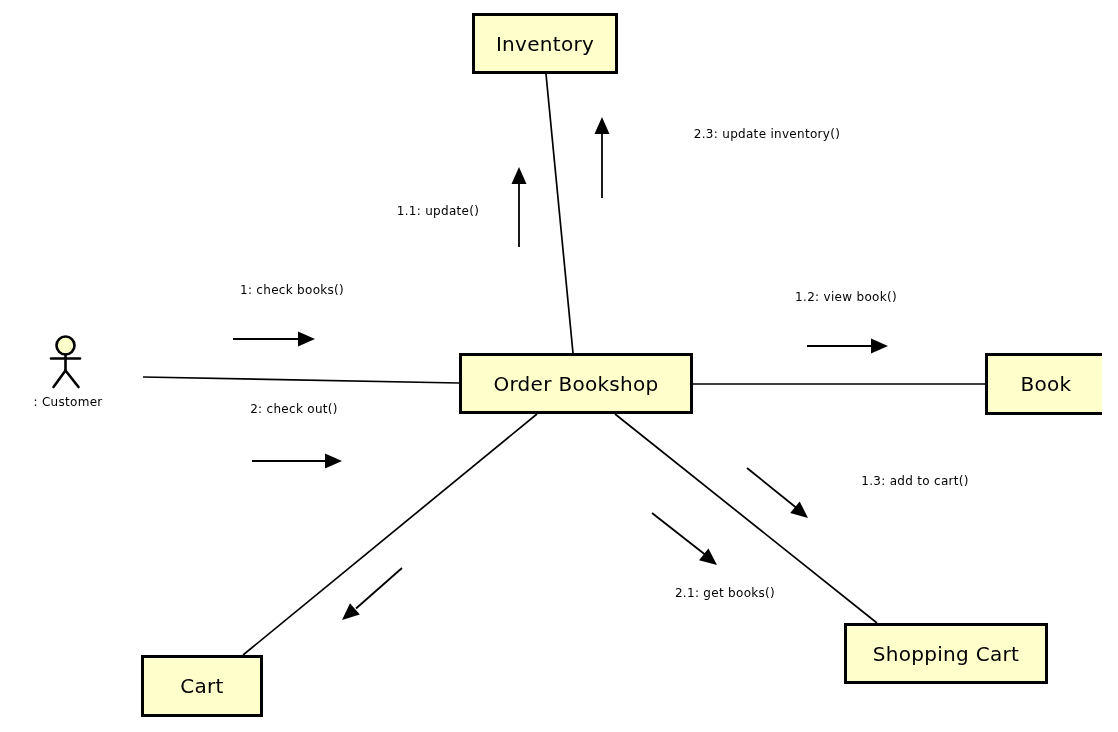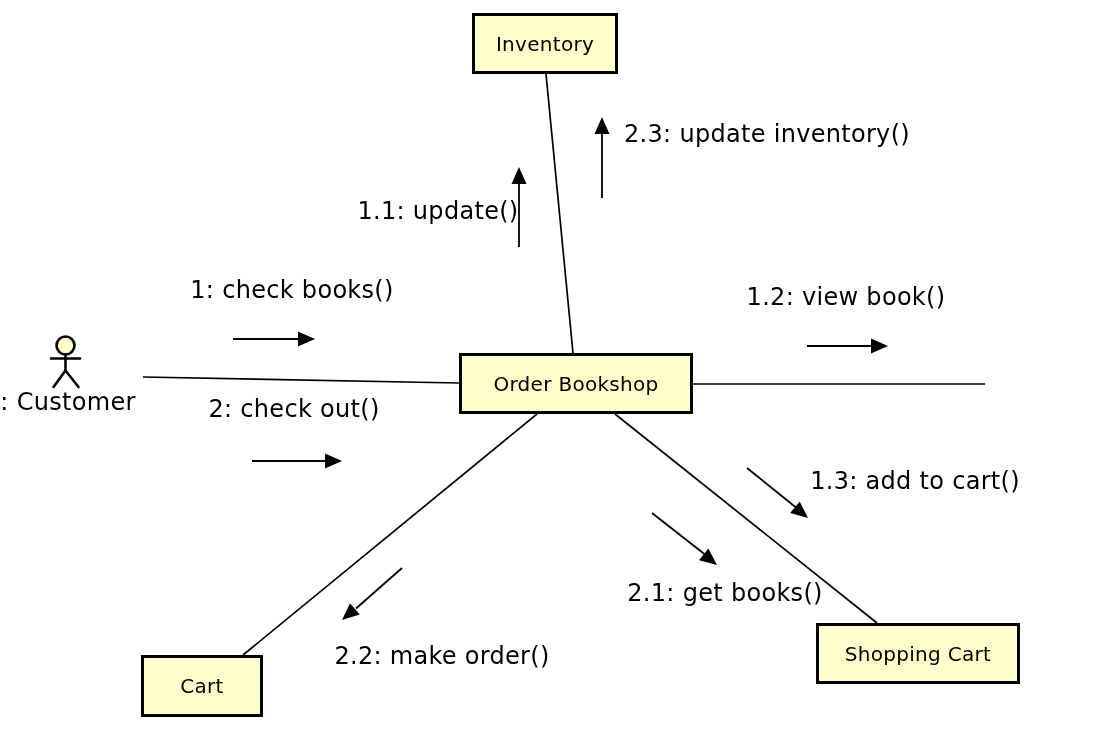--- a/index.html
+++ b/index.html
@@ -35,26 +35,26 @@
     align-items: center;
     justify-content: center;
     font-size: 20px;
     letter-spacing: 0.3px;
     white-space: nowrap;
   }
   #node-inventory      { left: 472px; top: 13px;  width: 146px; height: 61px; }
   #node-online-bookshop{ left: 459px; top: 353px; width: 234px; height: 61px; }
   #node-book           { left: 985px; top: 353px; width: 122px; height: 62px; }
   #node-order          { left: 141px; top: 655px; width: 122px; height: 62px; }
-  #node-shopping-cart  { left: 816px; top: 623px; width: 204px; height: 61px; }
+  #node-shopping-cart  { left: 844px; top: 623px; width: 204px; height: 61px; }
   .free-label {
     position: absolute;
     transform: translate(-50%, -50%);
     white-space: nowrap;
-    font-size: 24px;
+    font-size: 12px;
     letter-spacing: 0.3px;
   }
   .link { stroke: var(--color-line); stroke-width: 1.7px; }
   .msg-line { stroke: var(--color-line); stroke-width: 1.8px; }
   .msg-head { fill: var(--color-line); stroke: none; }
   .actor-stroke { stroke: var(--color-line); stroke-width: 2.6px; stroke-linecap: round; fill: none; }
 </style>
 </head>
 <body>
 
@@ -118,20 +118,23 @@
   </svg>
 
   <div class="node" id="node-inventory">
     <span>Inventory</span>
   </div>
 
   <div class="node" id="node-online-bookshop">
     <span>Order Bookshop</span>
   </div>
 
+  <div class="node" id="node-book">
+    <span>Book</span>
+  </div>
 
   <div class="node" id="node-order">
     <span>Cart</span>
   </div>
 
   <div class="node" id="node-shopping-cart">
     <span>Shopping Cart</span>
   </div>
 
   <div class="free-label" style="left:68px; top:402px;">: Customer</div>
@@ -143,15 +146,14 @@
   <div class="free-label" style="left:438px; top:211px;">1.1: update()</div>
 
   <div class="free-label" style="left:767px; top:134px;">2.3: update inventory()</div>
 
   <div class="free-label" style="left:846px; top:297px;">1.2: view book()</div>
 
   <div class="free-label" style="left:915px; top:481px;">1.3: add to cart()</div>
 
   <div class="free-label" style="left:725px; top:593px;">2.1: get books()</div>
 
-  <div class="free-label" style="left:442px; top:656px;">2.2: make order()</div>
 
 </div>
 
 </body></html>

